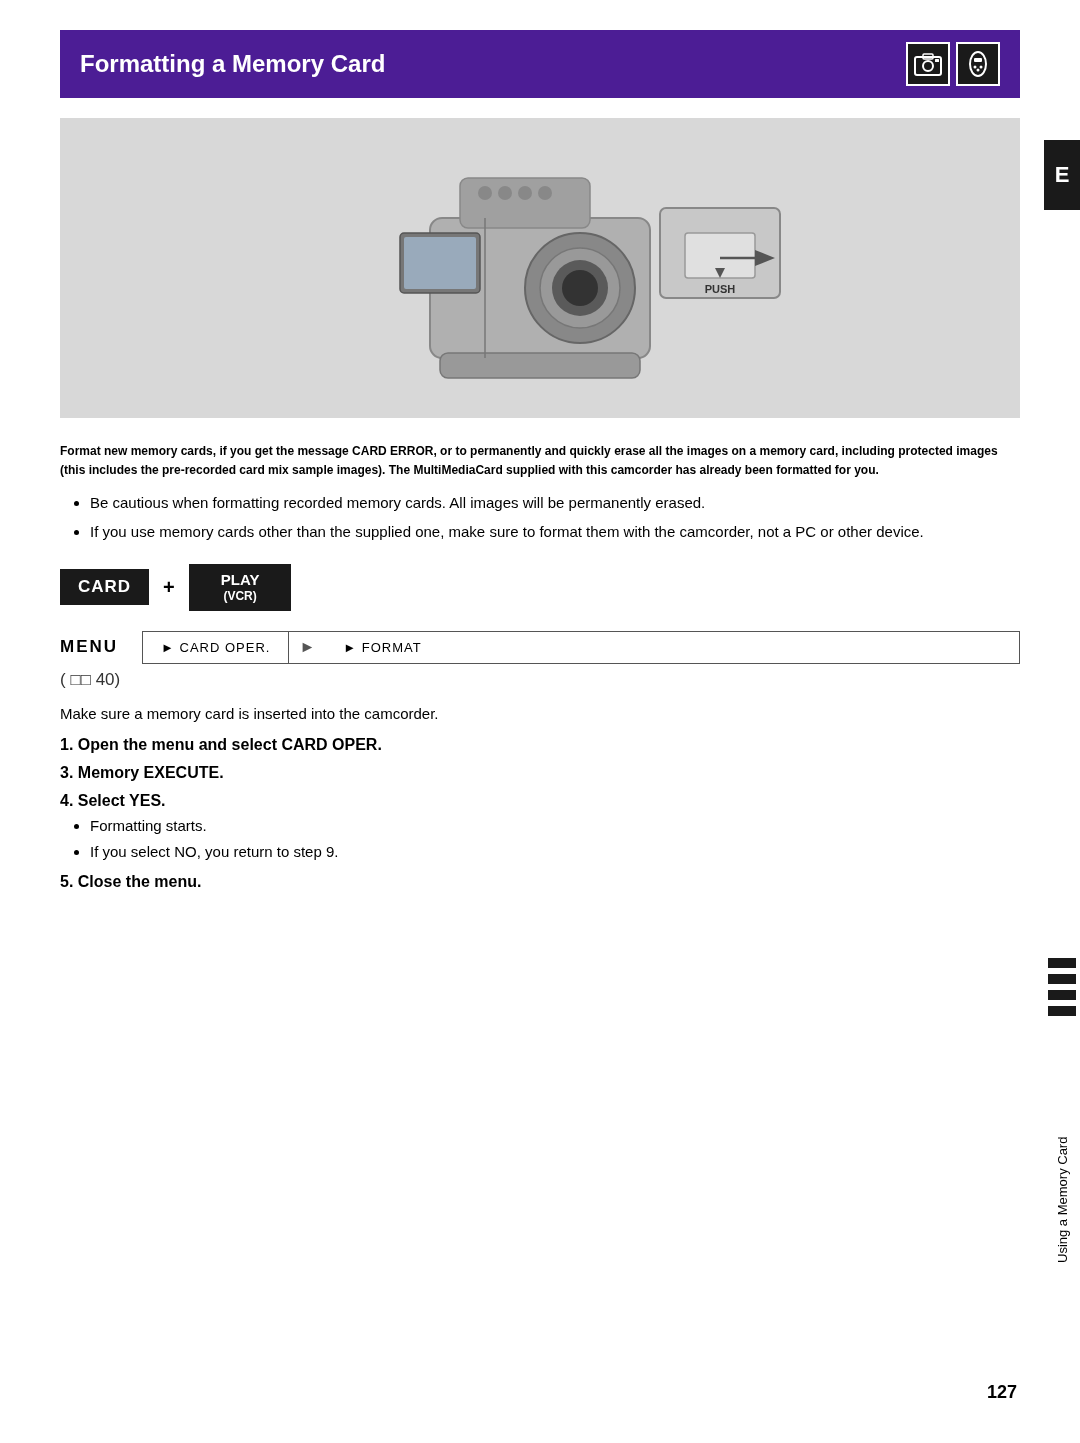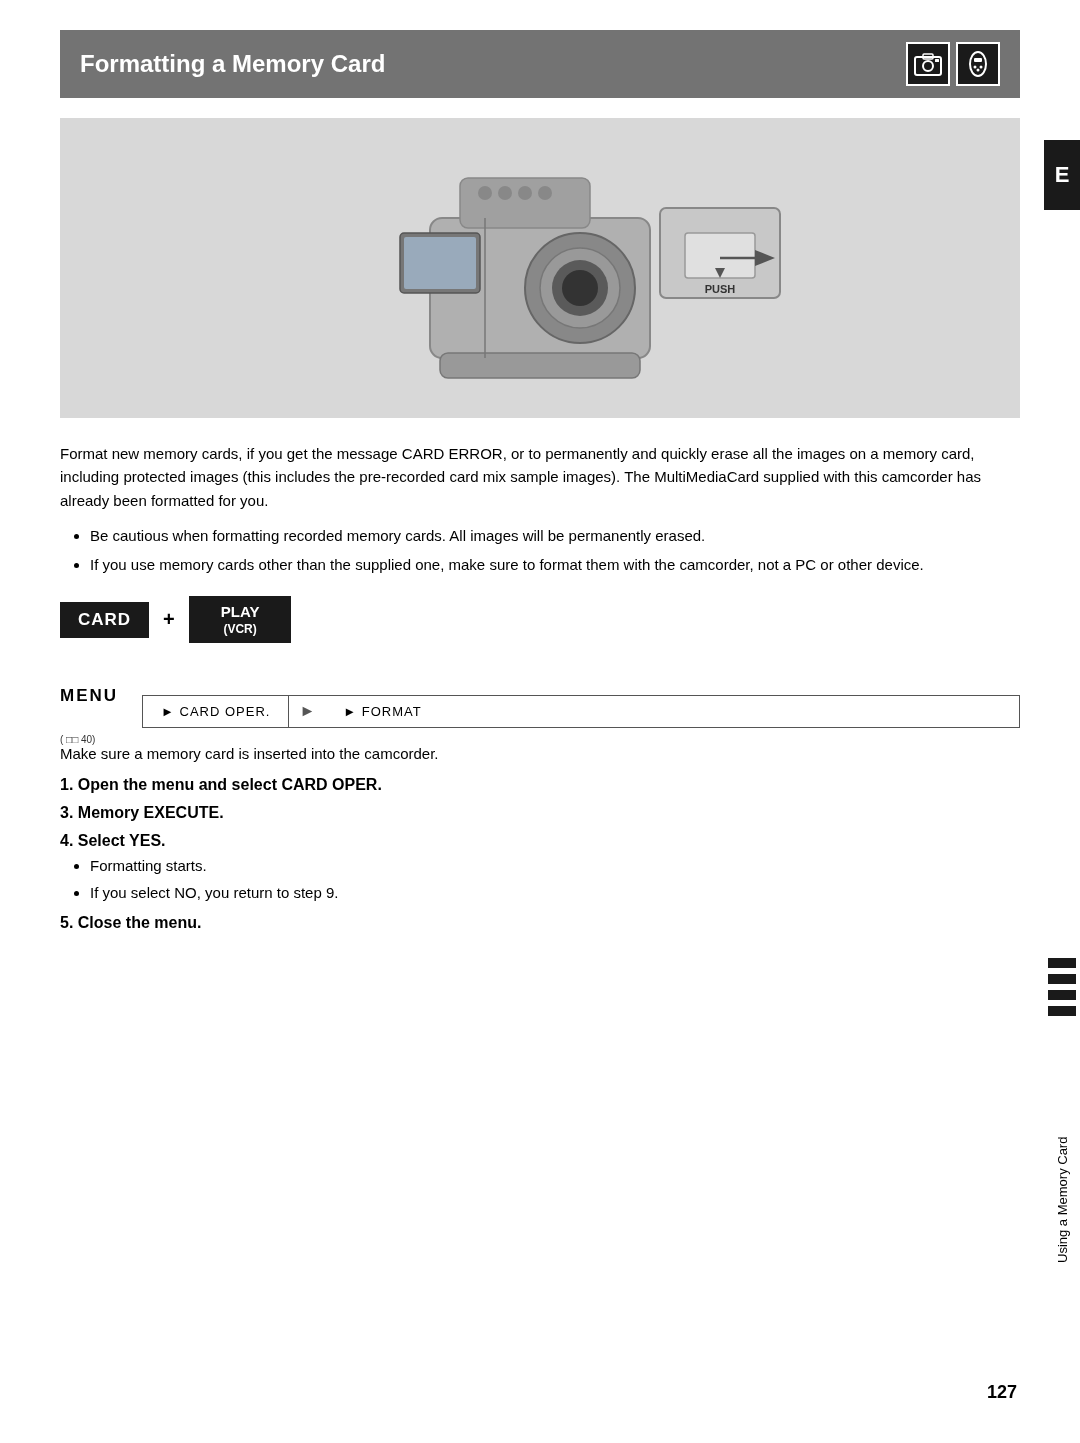--- a/index.html
+++ b/index.html
@@ -73,21 +73,21 @@
 
     
     .content {
       margin-left: 60px;
       margin-right: 60px;
       padding-top: 30px;
     }
 
     
     .title-bar {
-      background: #737373;
+      background: #4c1d95;
       color: #ffffff;
       padding: 12px 20px;
       display: flex;
       align-items: center;
       justify-content: space-between;
       margin-bottom: 20px;
     }
     .title-text {
       font-size: 24px;
       font-weight: bold;
@@ -123,24 +123,25 @@
       display: flex;
       align-items: center;
       justify-content: center;
       width: 100%;
       height: 100%;
       border-radius: 14px;
     }
 
     
     .body-text {
-      font-size: 15px;
+      font-size: 12px;
       line-height: 1.55;
       margin-bottom: 12px;
       color: #000;
+      font-weight: bold;
     }
     .bullet-list {
       margin-left: 30px;
       margin-bottom: 14px;
     }
     .bullet-item {
       font-size: 15px;
       line-height: 1.55;
       margin-bottom: 6px;
       list-style-type: disc;
@@ -191,42 +192,41 @@
       margin-right: 8px;
       font-family: Arial Black, Arial, sans-serif;
       white-space: nowrap;
       align-self: center;
     }
     .menu-steps {
       display: flex;
       align-items: flex-start;
       border: 1.5px solid #555;
       flex: 1;
-      margin-top: 32px;
     }
     .menu-step-item {
       padding: 8px 18px;
       font-size: 13px;
       letter-spacing: 1px;
       text-transform: uppercase;
       border-right: 1.5px solid #555;
       color: #000;
     }
     .menu-step-item:last-child {
       border-right: none;
     }
     .menu-step-arrow {
       padding: 6px 10px;
       font-size: 16px;
       color: #555;
     }
     .menu-ref {
-      font-size: 10px;
+      font-size: 17px;
       color: #333;
-      margin-bottom: 0;
+      margin-bottom: 15px;
     }
 
     
     .instruction-plain {
       font-size: 15px;
       margin-bottom: 14px;
       color: #000;
     }
 
     

